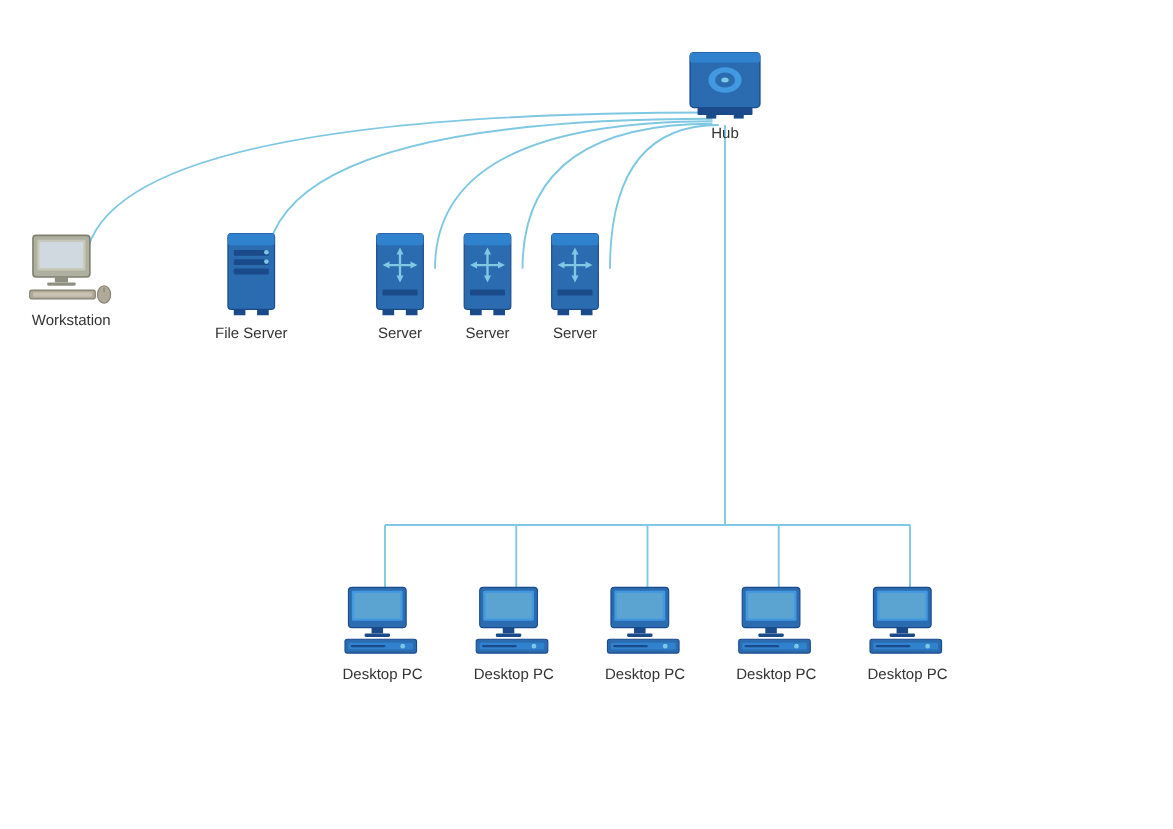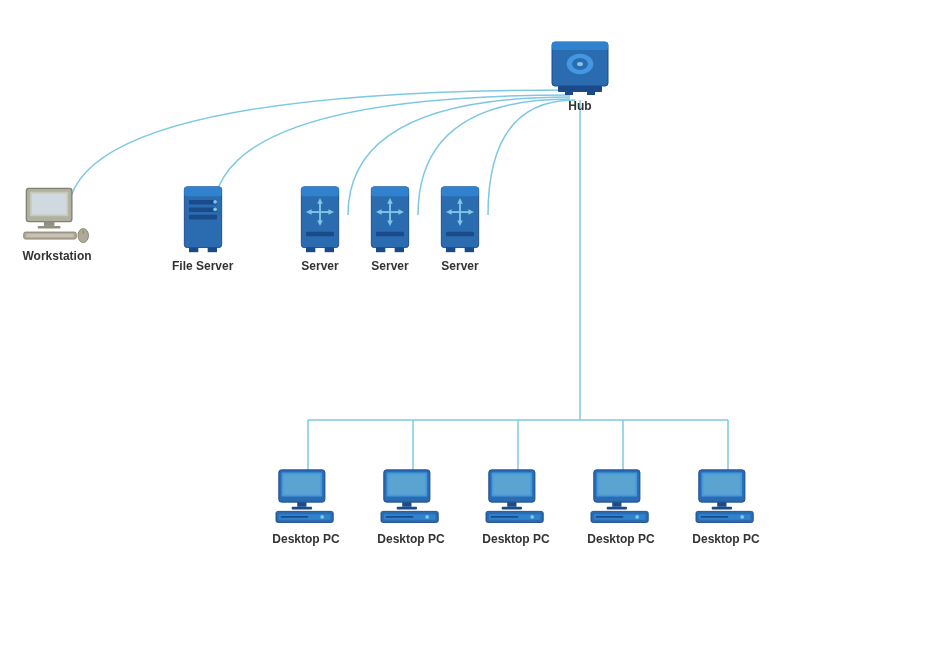--- a/index.html
+++ b/index.html
@@ -9,21 +9,20 @@
       background: #fff;
       font-family: Arial, sans-serif;
       overflow: hidden;
       position: relative;
     }
 
     #diagram {
       width: 782px;
       height: 663px;
       position: relative;
-      font-weight: bold;
     }
 
     svg#connections {
       position: absolute;
       top: 0; left: 0;
       width: 938px;
       height: 663px;
       pointer-events: none;
     }
 

